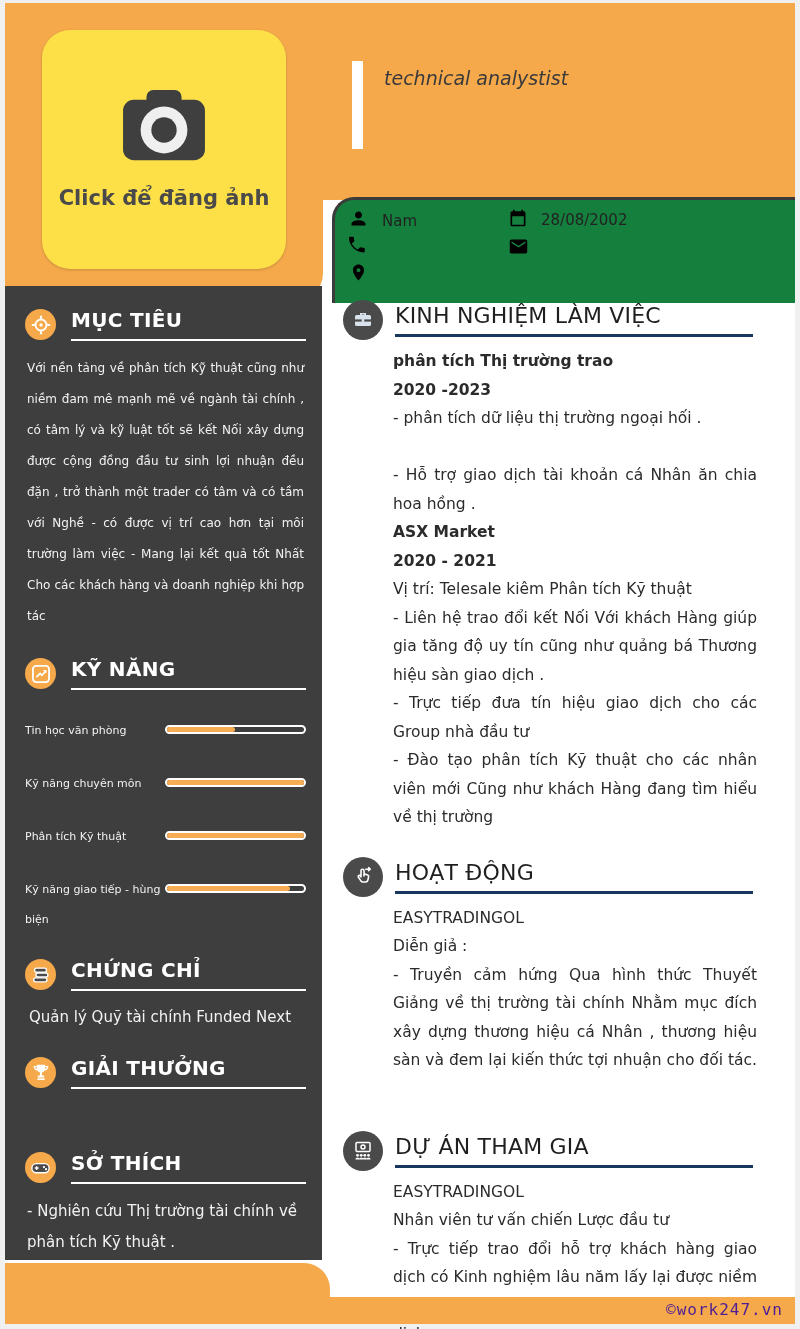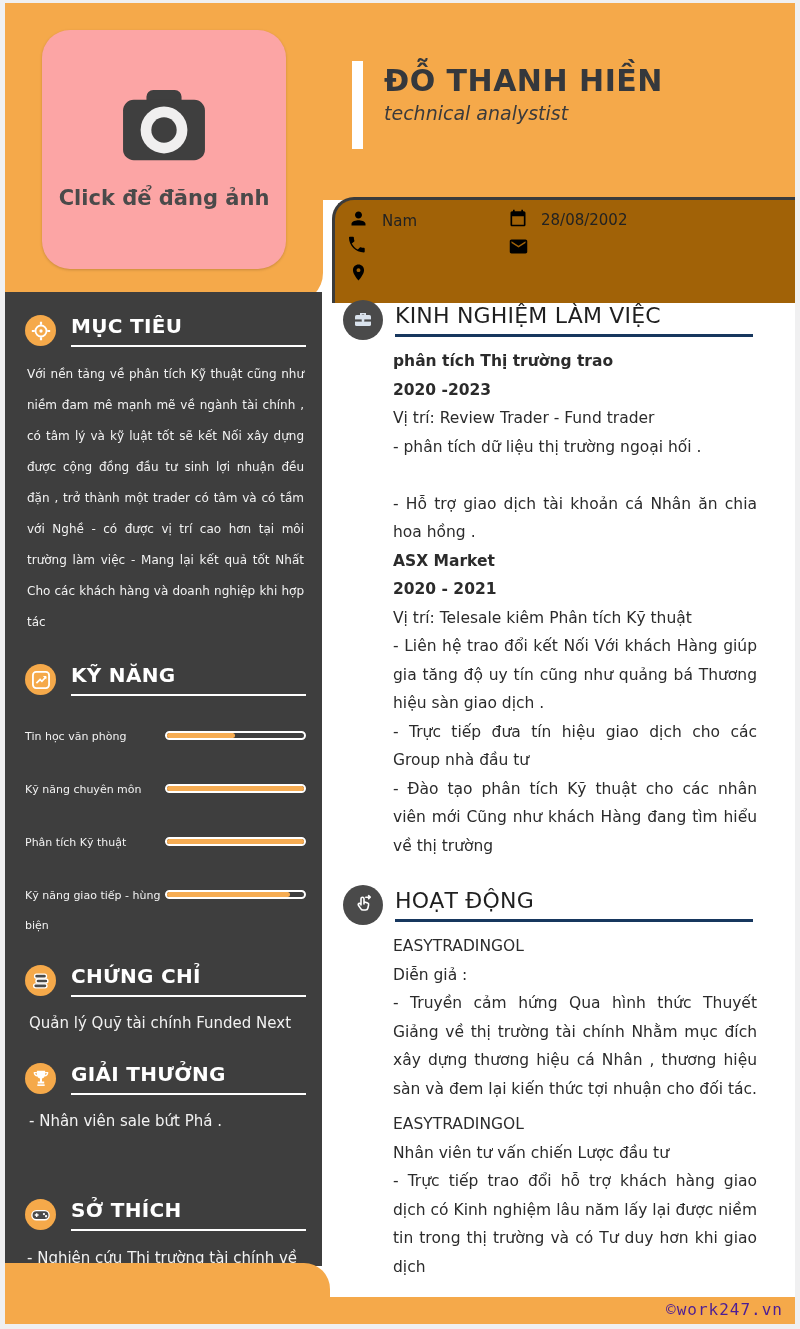--- a/index.html
+++ b/index.html
@@ -6,40 +6,40 @@
   html,body { background:#e9e9ea; }
   body { font-family:"DejaVu Sans","Liberation Sans",sans-serif; }
   .page { position:relative; width:800px; height:1329px; background:#f0f0f1; overflow:hidden; }
   .cv-body { position:absolute; left:5px; top:3px; width:790px; height:1321px; background:#ffffff; }
 
   
   .orange-top  { position:absolute; left:0; top:0; width:790px; height:197px; background:#F5A94A; }
   .orange-left { position:absolute; left:0; top:196px; width:318px; height:104px; background:#F5A94A; border-bottom-right-radius:30px; }
 
   
-  .photo-card { position:absolute; left:37px; top:27px; width:244px; height:239px; background:#fca5a5;
+  .photo-card { position:absolute; left:37px; top:27px; width:244px; height:239px; background:#fde047;
                 border-radius:28px; display:flex; flex-direction:column; align-items:center; justify-content:center;
                 gap:14px; cursor:pointer; box-shadow:0 1px 3px rgba(0,0,0,.18); }
   .photo-caption { font-size:21px; font-weight:600; color:#4A4A4A; }
 
   
   .name-block { position:absolute; left:347px; top:58px; display:flex; }
   .accent-bar { width:11px; height:88px; background:#ffffff; margin-right:21px; }
   .name-lines { padding-top:2px; }
   .cv-name  { font-size:30px; font-weight:bold; color:#35383C; letter-spacing:.5px; }
   .cv-title { font-size:19px; font-style:italic; color:#3A3A3C; margin-top:4px; }
 
   
-  .contact-card { position:absolute; left:327px; top:194px; width:463px; height:106px; background:#a16207;
+  .contact-card { position:absolute; left:327px; top:194px; width:463px; height:106px; background:#15803d;
                   border-top:3px solid #3B3B3B; border-left:3px solid #3B3B3B; border-top-left-radius:22px; }
   .c-item { position:absolute; display:flex; align-items:center; gap:13px; font-size:15px; color:#222; }
   .c-item svg { flex:none; }
 
   
-  .sidebar { position:absolute; left:0; top:289px; width:317px; height:974px; background:#3E3E3E;
+  .sidebar { position:absolute; left:0; top:283px; width:317px; height:974px; background:#3E3E3E;
              padding:22px 16px 0 20px; color:#F2F2F2; }
   .side-head { display:flex; align-items:center; gap:15px; }
   .icircle { width:31px; height:31px; border-radius:50%; background:#F5A94A; flex:none;
              display:flex; align-items:center; justify-content:center; }
   .ht-wrap { flex:1; }
   .side-head h3 { font-size:20px; font-weight:bold; color:#fff; letter-spacing:.3px; }
   .side-rule { height:2px; background:#fff; margin-top:7px; }
   .side-par { font-size:12px; line-height:31px; text-align:justify; margin:12px 2px 25px 2px; }
   .skill { display:flex; margin-bottom:23px; }
   .skill-lbl { width:142px; font-size:11px; line-height:30px; }
@@ -88,21 +88,20 @@
           <circle cx="50" cy="41" r="24" fill="#F0EFEF"></circle>
           <circle cx="50" cy="41" r="13" fill="#3F3F3F"></circle>
         </svg>
       </span>
       <div class="photo-caption">Click để đăng ảnh</div>
     </div>
 
     <div class="name-block">
       <div class="accent-bar"></div>
       <div class="name-lines">
-        <div class="cv-name">ĐỖ THANH HIỀN</div>
         <div class="cv-title">technical analystist</div>
       </div>
     </div>
 
     <div class="contact-card">
       <div class="c-item" style="left:13px; top:8px;">
         <span>
           <svg width="21" height="21" viewBox="0 0 24 24" fill="#000">
             <path d="M12 12c2.2 0 4-1.8 4-4s-1.8-4-4-4-4 1.8-4 4 1.8 4 4 4zm0 2c-2.7 0-8 1.3-8 4v2h16v-2c0-2.7-5.3-4-8-4z"></path>
           </svg>
@@ -222,21 +221,20 @@
             <path fill="#fff" d="M7.5 3h9v4.2a4.5 4.5 0 0 1-3.4 4.36V14.8h2.4v2.2H8.5v-2.2h2.4v-3.24A4.5 4.5 0 0 1 7.5 7.2V3z"></path>
             <path d="M7.5 5H4.8a3.2 3.2 0 0 0 3.1 3.5M16.5 5h2.7a3.2 3.2 0 0 1-3.1 3.5" stroke="#fff" stroke-width="1.5" fill="none"></path>
             <rect x="8" y="17.8" width="8" height="1.8" fill="#fff"></rect>
           </svg>
         </span>
         <div class="ht-wrap">
           <h3>GIẢI THƯỞNG</h3>
           <div class="side-rule"></div>
         </div>
       </div>
-      <div class="side-item">- Nhân viên sale bứt Phá .</div>
 
       <div class="side-head gap-before">
         <span class="icircle">
           <svg width="23" height="23" viewBox="0 0 24 24">
             <rect x="3" y="8" width="18" height="9.5" rx="4.7" fill="#4A4A4A" stroke="#fff" stroke-width="1.4"></rect>
             <path d="M8 10.6v4M6 12.6h4" stroke="#fff" stroke-width="1.5"></path>
             <circle cx="15.6" cy="11.6" r="1.2" fill="#fff"></circle>
             <circle cx="17.8" cy="13.8" r="1.2" fill="#fff"></circle>
           </svg>
         </span>
@@ -261,21 +259,20 @@
           </svg>
         </span>
         <div class="m-wrap">
           <h2>KINH NGHIỆM LÀM VIỆC</h2>
           <div class="m-rule"></div>
         </div>
       </div>
       <div class="m-body">
         <div class="b line">phân tích Thị trường trao</div>
         <div class="b line">2020 -2023</div>
-        <div class="line">Vị trí: Review Trader - Fund trader</div>
         <div class="j line">- phân tích dữ liệu thị trường ngoại hối .</div>
         <div class="j line"></div>
         <div class="j line">- Hỗ trợ giao dịch tài khoản cá Nhân ăn chia hoa hồng .</div>
         <div class="b line">ASX Market</div>
         <div class="b line">2020 - 2021</div>
         <div class="line">Vị trí: Telesale kiêm Phân tích Kỹ thuật</div>
         <div class="j line">- Liên hệ trao đổi kết Nối Với khách Hàng giúp gia tăng độ uy tín cũng như quảng bá Thương hiệu sàn giao dịch .</div>
         <div class="j line">- Trực tiếp đưa tín hiệu giao dịch cho các Group nhà đầu tư</div>
         <div class="j line">- Đào tạo phân tích Kỹ thuật cho các nhân viên mới Cũng như khách Hàng đang tìm hiểu về thị trường</div>
       </div>
@@ -293,20 +290,41 @@
           <h2>HOẠT ĐỘNG</h2>
           <div class="m-rule"></div>
         </div>
       </div>
       <div class="m-body">
         <div class="line">EASYTRADINGOL</div>
         <div class="line">Diễn giả :</div>
         <div class="j">- Truyền cảm hứng Qua hình thức Thuyết Giảng về thị trường tài chính Nhằm mục đích xây dựng thương hiệu cá Nhân , thương hiệu sàn và đem lại kiến thức tợi nhuận cho đối tác.</div>
       </div>
 
+      <div class="m-head sect-gap2">
+        <span class="mcircle">
+          <svg width="24" height="24" viewBox="0 0 24 24">
+            <g stroke="#fff" stroke-width="1.5" fill="none">
+              <rect x="5" y="3.5" width="14" height="9" rx="1"></rect>
+              <circle cx="12" cy="8" r="2"></circle>
+            </g>
+            <g fill="#fff">
+              <circle cx="6.5" cy="16.3" r="1.4"></circle>
+                <circle cx="10.2" cy="16.3" r="1.4"></circle>
+              <circle cx="13.8" cy="16.3" r="1.4"></circle>
+                <circle cx="17.5" cy="16.3" r="1.4"></circle>
+              <path d="M4.4 20.4c0-1.2 1-2 2.1-2s2.1.8 2.1 2zM8.1 20.4c0-1.2 1-2 2.1-2s2.1.8 2.1 2zM11.7 20.4c0-1.2 1-2 2.1-2s2.1.8 2.1 2zM15.4 20.4c0-1.2 1-2 2.1-2s2.1.8 2.1 2z"></path>
+            </g>
+          </svg>
+        </span>
+        <div class="m-wrap">
+          <h2>DỰ ÁN THAM GIA</h2>
+          <div class="m-rule"></div>
+        </div>
+      </div>
       <div class="m-body">
         <div class="line">EASYTRADINGOL</div>
         <div class="line">Nhân viên tư vấn chiến Lược đầu tư</div>
         <div class="j">- Trực tiếp trao đổi hỗ trợ khách hàng giao dịch có Kinh nghiệm lâu năm lấy lại được niềm tin trong thị trường và có Tư duy hơn khi giao dịch</div>
       </div>
     </div>
 
     <div class="footer-left"></div>
     <div class="footer-strip">
       <span class="watermark">©work247.vn</span>

